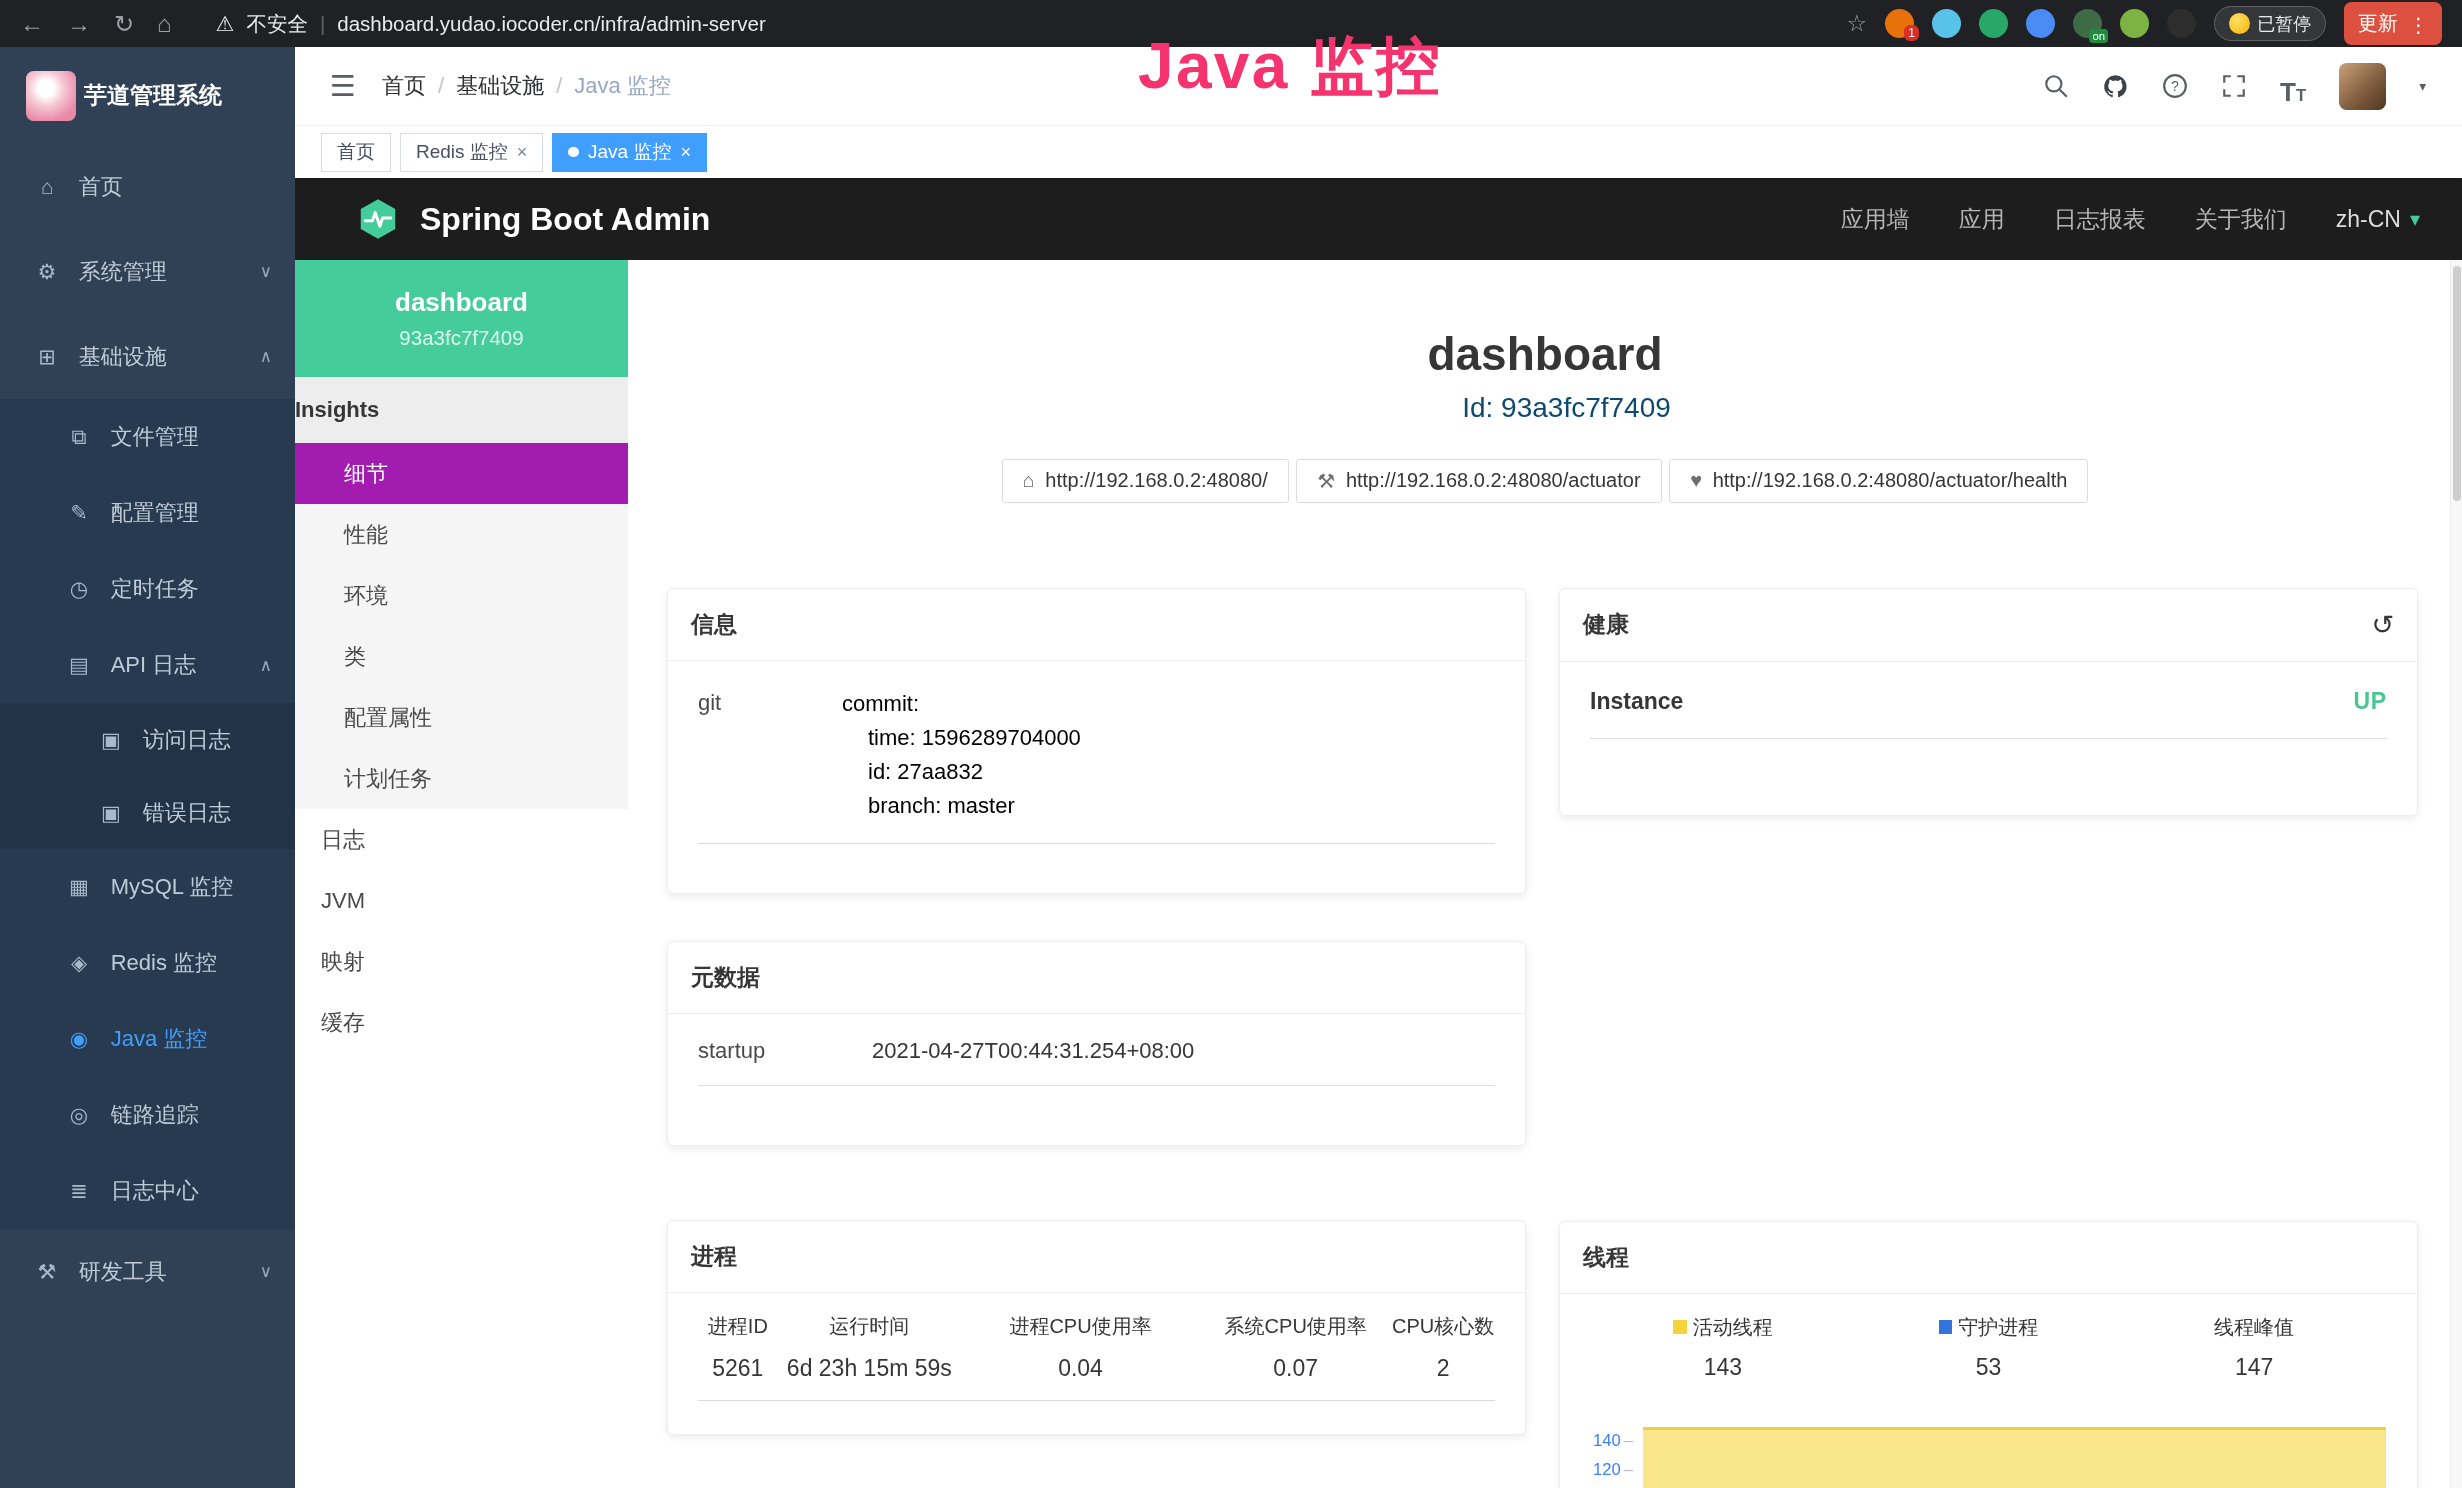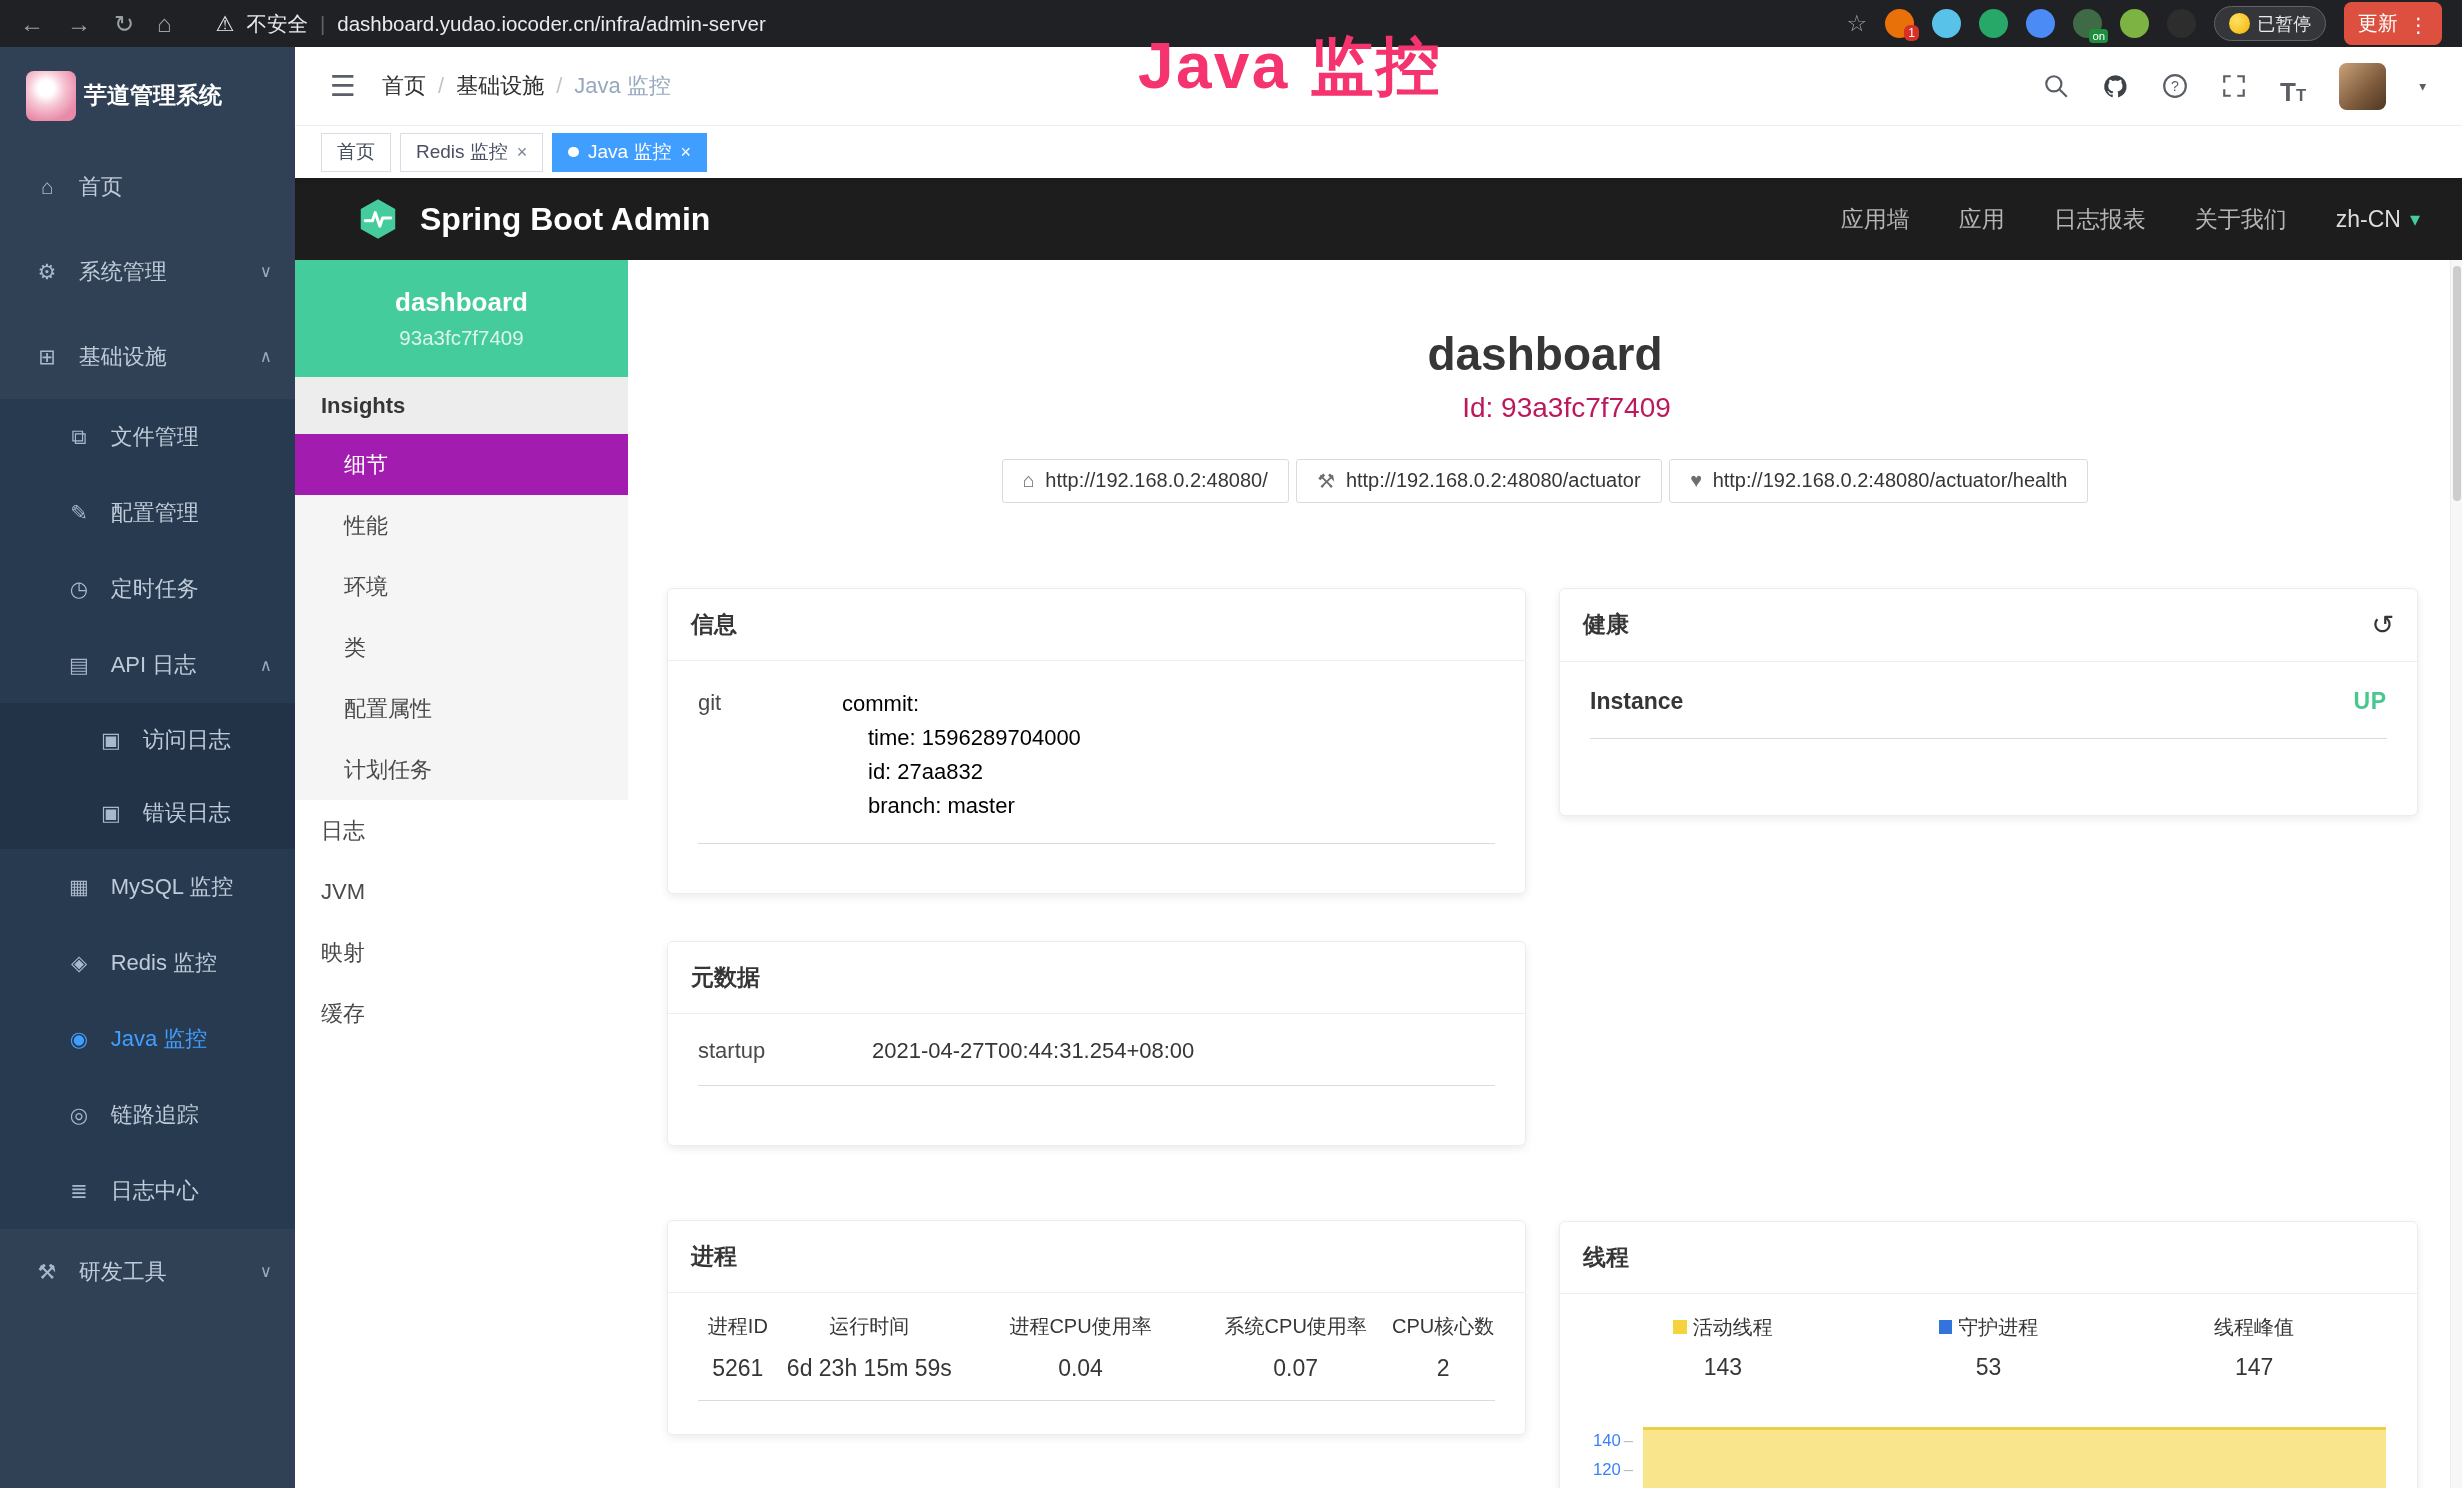--- a/index.html
+++ b/index.html
@@ -72,29 +72,29 @@
   .sba-lang .caret { color:#44cc9c; font-size:20px; }
 
   
   .sba-body { flex:1; display:flex; background:#fff; position:relative; overflow:hidden; }
 
   
   .isb { width:333px; flex-shrink:0; display:flex; flex-direction:column; }
   .app-block { height:117px; background:#44cc9c; color:#fff; display:flex; flex-direction:column; align-items:center; justify-content:center; gap:7.6px; }
   .app-block .an { font-size:26px; font-weight:700; }
   .app-block .aid { font-size:20.5px; color:rgba(255,255,255,.82); }
-  .sec-label { height:57px; background:#ededed; display:flex; align-items:center; padding-left:26px; font-size:22px; font-weight:700; color:#363636; }
+  .sec-label { height:66px; background:#ededed; display:flex; align-items:center; font-size:22px; font-weight:700; color:#363636; }
   .ins-item { height:61px; background:#f5f5f5; display:flex; align-items:center; padding-left:49px; font-size:22px; color:#4a4a4a; cursor:pointer; }
   .ins-item.active { background:#a21caf; color:#fff; }
   .top-item { height:61px; background:#fff; display:flex; align-items:center; padding-left:26px; font-size:22px; color:#4a4a4a; cursor:pointer; }
 
   
   .main { flex:1; position:relative; padding-top:67px; overflow:hidden; min-width:0; }
   .m-title { text-align:center; font-size:46px; font-weight:600; color:#363636; }
-  .m-id { text-align:center; font-size:28px; margin-top:10.6px; color:#be185d;padding-left:43px; }
+  .m-id { text-align:center; font-size:28px; margin-top:10.6px; color:#0c4a6e;padding-left:43px; }
   .links { display:flex; justify-content:center; gap:7.6px; margin-top:35px; }
   .chip { display:inline-flex; align-items:center; gap:10.6px; border:0.8px solid #dbdbdb; border-radius:3px; padding:9px 20px; font-size:20px; color:#363636; background:#fff; }
   .chip .cic { color:#6e6e6e; font-size:20px; }
 
   .grid { display:flex; gap:33px; margin:85px 44px 0 39px; align-items:flex-start; }
   .colL, .colR { width:859px; display:flex; flex-direction:column; }
   .card { background:#fff; border:0.8px solid #ededed; border-radius:6px; box-shadow:0 3px 9px rgba(10,10,10,.08); overflow:hidden; }
   .card-h { padding:20px 23px; font-size:23px; font-weight:700; color:#363636; border-bottom:0.8px solid #ededed; display:flex; align-items:center; justify-content:space-between; }
   .card-h .hist { font-size:27px; font-weight:400; color:#363636; }
 

